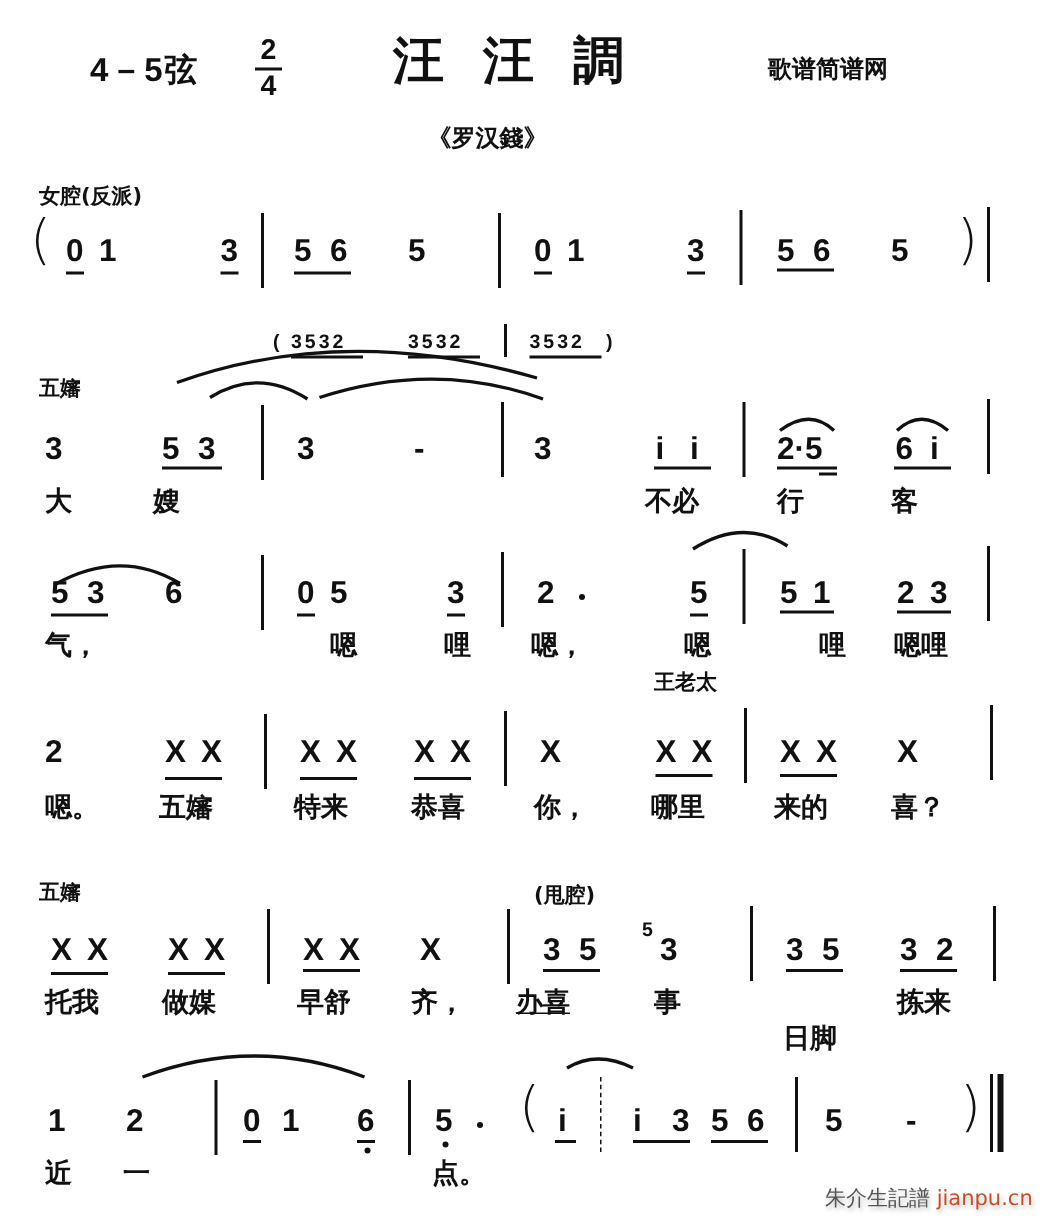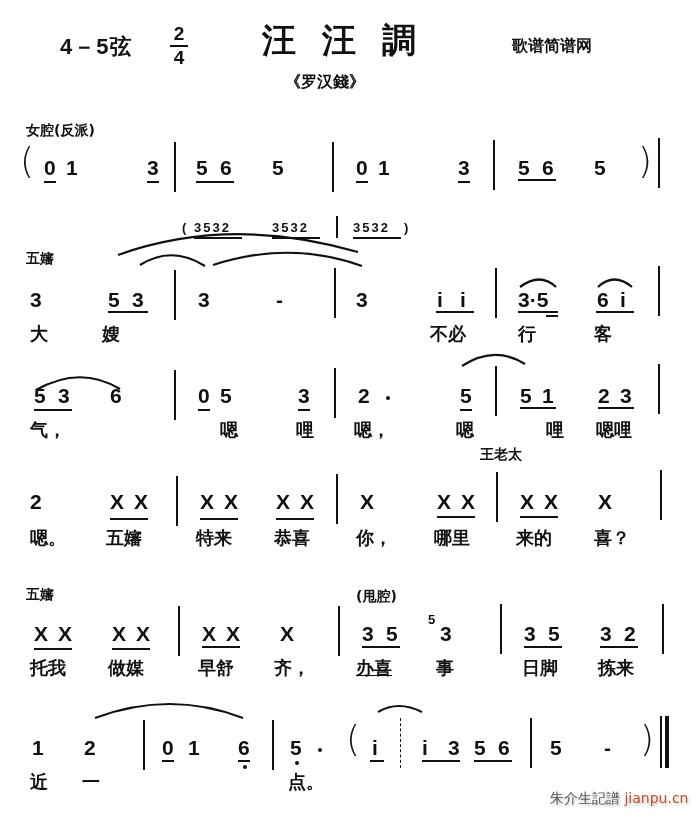--- a/index.html
+++ b/index.html
@@ -4,21 +4,21 @@
 <style>
   html, body { margin: 0; padding: 0; background: #ffffff; }
   body { width: 700px; height: 818px; position: relative; overflow: hidden;
          font-family: "DejaVu Sans", sans-serif; color: #111; }
   .abs { position: absolute; }
   .hdr-key { left: 60px; top: 32px; font: bold 22px "Liberation Sans", sans-serif; letter-spacing: 1px; }
   .frac { left: 170px; top: 24px; width: 18px; text-align: center; font: bold 19px "Liberation Sans", sans-serif; line-height: 20px; }
   .frac .line { display: block; height: 2px; background: #111; margin: 1px 0; }
   .title { left: 262px; top: 18px; font: bold 34px "DejaVu Serif", serif; letter-spacing: 26px; }
   .author { left: 512px; top: 36px; font: bold 16px "DejaVu Sans", sans-serif; }
-  .subtitle { left: 285px; top: 72px; font: bold 16px "DejaVu Sans", sans-serif; }
+  .subtitle { left: 285px; top: 82px; font: bold 16px "DejaVu Sans", sans-serif; }
   .label { font: bold 14px "DejaVu Sans", sans-serif; }
   .n { font: bold 21px "Liberation Sans", sans-serif; line-height: 24px; }
   .lyr { font: bold 18px "DejaVu Sans", sans-serif; }
   .bar { width: 2px; background: #111; }
   .ul { height: 2px; background: #111; }
   .paren { font: 300 36px "DejaVu Sans", sans-serif; }
   .small-n { font: bold 13px "Liberation Sans", sans-serif; letter-spacing: 2px; }
   .dot { width: 4px; height: 4px; border-radius: 50%; background: #111; }
   svg.arcs { position: absolute; left: 0; top: 0; pointer-events: none; }
   .watermark { left: 550px; top: 790px; font: 14px "DejaVu Serif", serif; color: #555; text-shadow: 1px 2px 3px #bbb; }
@@ -102,21 +102,21 @@
   <div class="abs ul" style="left:108px; top:311px; width:40px;"></div>
   <div class="abs bar" style="left:174px; top:270px; height:50px;"></div>
   <div class="abs n" style="left:198px; top:288px;">3</div>
   <div class="abs n" style="left:276px; top:288px;">-</div>
   <div class="abs bar" style="left:334px; top:268px; height:50px;"></div>
   <div class="abs n" style="left:356px; top:288px;">3</div>
   <div class="abs n" style="left:437px; top:288px;">i</div>
   <div class="abs n" style="left:460px; top:288px;">i</div>
   <div class="abs ul" style="left:436px; top:311px; width:38px;"></div>
   <div class="abs bar" style="left:495px; top:268px; height:50px;"></div>
-  <div class="abs n" style="left:518px; top:288px;">3·5</div>
+  <div class="abs n" style="left:518px; top:288px;">2·5</div>
   <div class="abs ul" style="left:518px; top:311px; width:40px;"></div>
   <div class="abs ul" style="left:546px; top:315px; width:12px;"></div>
   <div class="abs n" style="left:597px; top:288px;">6</div>
   <div class="abs n" style="left:620px; top:288px;">i</div>
   <div class="abs ul" style="left:596px; top:311px; width:38px;"></div>
   <div class="abs bar" style="left:658px; top:266px; height:50px;"></div>
   <div class="abs lyr" style="left:30px; top:322px;">大</div>
   <div class="abs lyr" style="left:102px; top:322px;">嫂</div>
   <div class="abs lyr" style="left:430px; top:322px;">不必</div>
   <div class="abs lyr" style="left:518px; top:322px;">行</div>
@@ -149,21 +149,21 @@
   <div class="abs bar" style="left:658px; top:364px; height:50px;"></div>
   <div class="abs lyr" style="left:30px; top:418px;">气，</div>
   <div class="abs lyr" style="left:220px; top:418px;">嗯</div>
   <div class="abs lyr" style="left:296px; top:418px;">哩</div>
   <div class="abs lyr" style="left:354px; top:418px;">嗯，</div>
   <div class="abs lyr" style="left:456px; top:418px;">嗯</div>
   <div class="abs lyr" style="left:546px; top:418px;">哩</div>
   <div class="abs lyr" style="left:596px; top:418px;">嗯哩</div>
 </div>
 
-<div class="abs label" style="left:436px; top:446px;margin-left:44px;">王老太</div>
+<div class="abs label" style="left:436px; top:446px;">王老太</div>
 <div>
   <div class="abs n" style="left:30px; top:490px;">2</div>
   <div class="abs n" style="left:110px; top:490px;">X</div>
   <div class="abs n" style="left:134px; top:490px;">X</div>
   <div class="abs ul" style="left:110px; top:518px; width:38px;"></div>
   <div class="abs bar" style="left:176px; top:476px; height:50px;"></div>
   <div class="abs n" style="left:200px; top:490px;">X</div>
   <div class="abs n" style="left:224px; top:490px;">X</div>
   <div class="abs ul" style="left:200px; top:518px; width:38px;"></div>
   <div class="abs n" style="left:276px; top:490px;">X</div>
@@ -215,23 +215,23 @@
   <div class="abs n" style="left:548px; top:622px;">5</div>
   <div class="abs ul" style="left:524px; top:646px; width:38px;"></div>
   <div class="abs n" style="left:600px; top:622px;">3</div>
   <div class="abs n" style="left:624px; top:622px;">2</div>
   <div class="abs ul" style="left:600px; top:646px; width:38px;"></div>
   <div class="abs bar" style="left:662px; top:604px; height:50px;"></div>
   <div class="abs lyr" style="left:30px; top:656px;">托我</div>
   <div class="abs lyr" style="left:108px; top:656px;">做媒</div>
   <div class="abs lyr" style="left:198px; top:656px;">早舒</div>
   <div class="abs lyr" style="left:274px; top:656px;">齐，</div>
-  <div class="abs lyr" style="left:356px; top:656px;text-decoration:underline;">办喜</div>
+  <div class="abs lyr" style="left:344px; top:656px;text-decoration:underline;">办喜</div>
   <div class="abs lyr" style="left:436px; top:656px;">事</div>
-  <div class="abs lyr" style="left:522px; top:656px;">日脚</div>
+  <div class="abs lyr" style="left:522px; top:680px;">日脚</div>
   <div class="abs lyr" style="left:598px; top:656px;">拣来</div>
 </div>
 
 <div>
   <div class="abs n" style="left:32px; top:736px;">1</div>
   <div class="abs n" style="left:84px; top:736px;">2</div>
   <div class="abs bar" style="left:143px; top:720px; height:50px;"></div>
   <div class="abs n" style="left:162px; top:736px;">0</div>
   <div class="abs ul" style="left:162px; top:760px; width:12px;"></div>
   <div class="abs n" style="left:188px; top:736px;">1</div>

